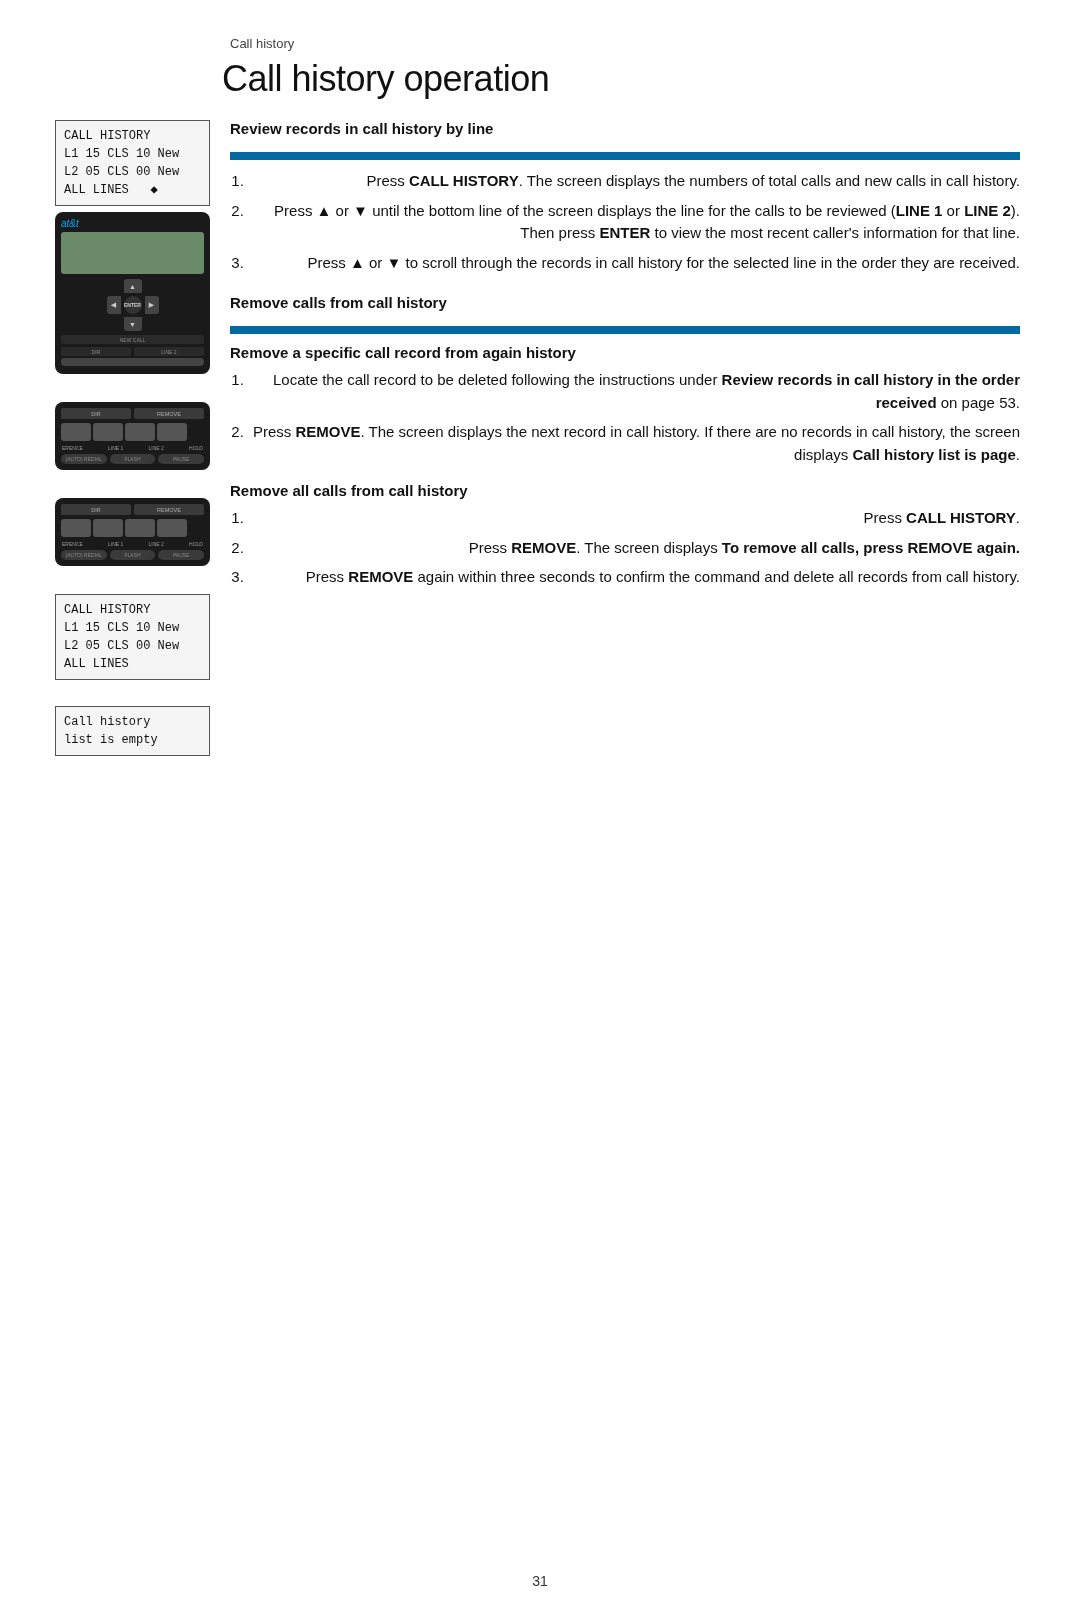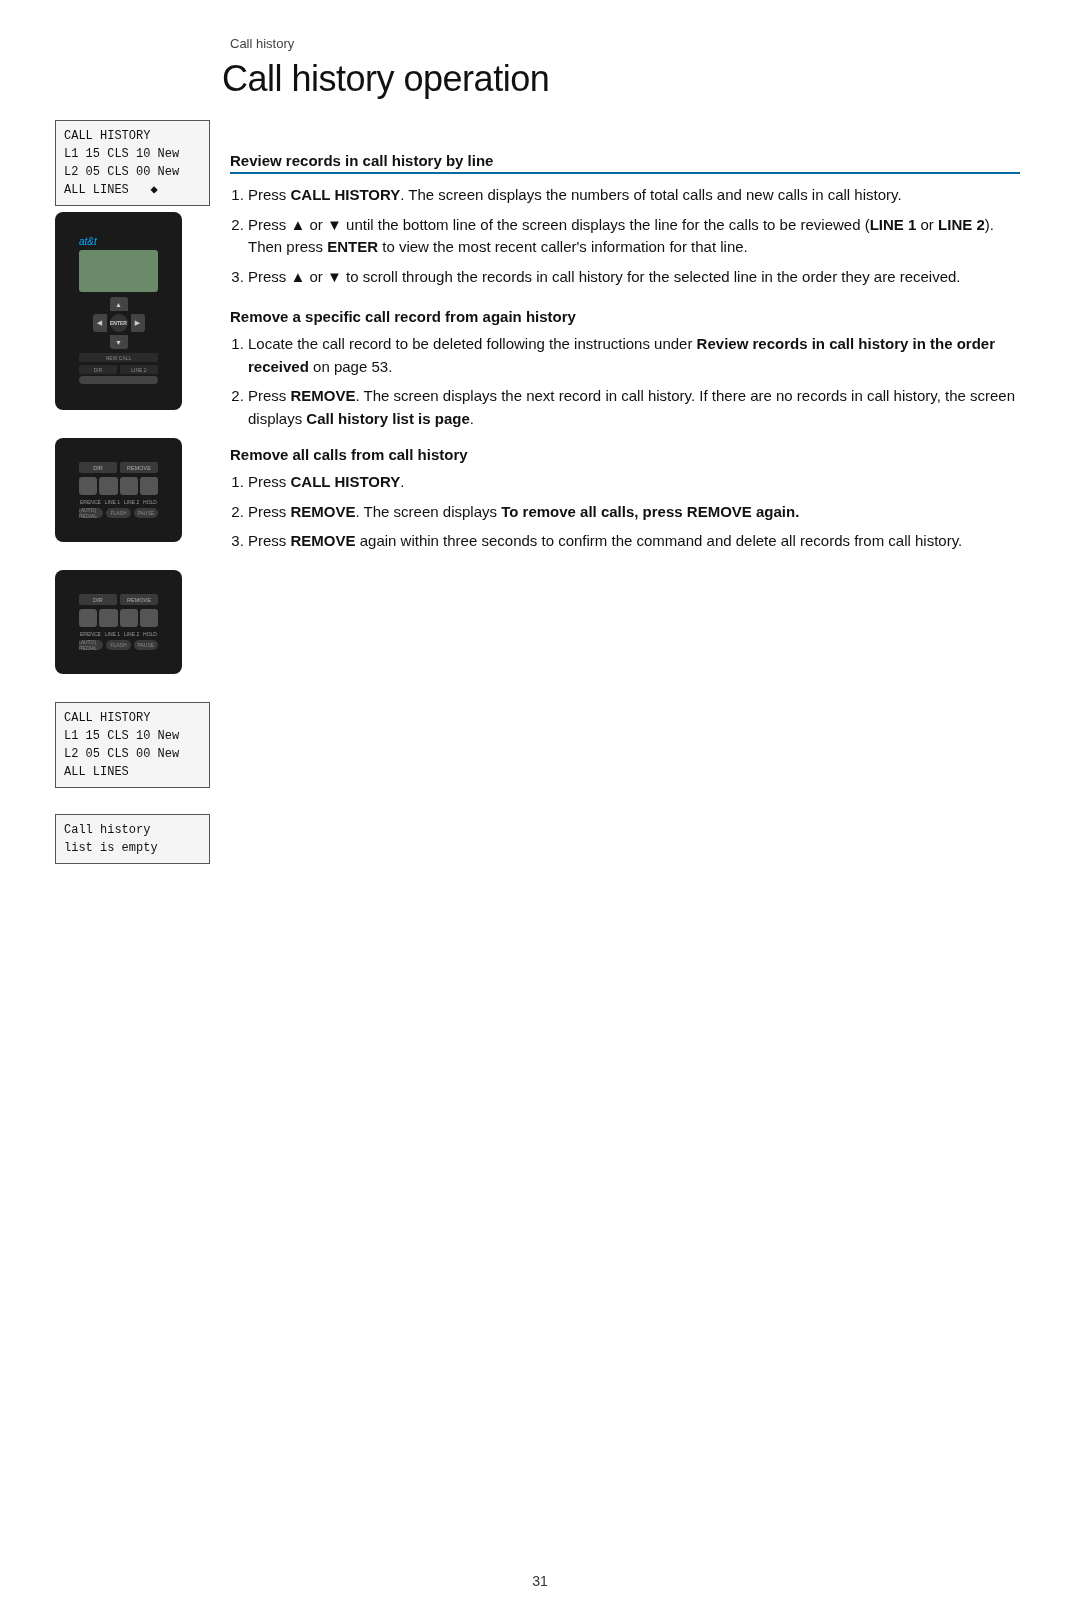--- a/index.html
+++ b/index.html
@@ -42,64 +42,64 @@
       position: absolute;
       top: 120px;
       left: 55px;
       width: 165px;
     }
 
     
     .section-heading {
       font-size: 15px;
       font-weight: bold;
-      border-bottom: 2px solid #0369a1;
-      padding-bottom: 3px;
+      border-bottom: 8px solid #0369a1;
+      padding-bottom: 15px;
       margin-bottom: 10px;
-      margin-top: 32px;
     }
 
     .section-subheading {
       font-size: 15px;
       font-weight: bold;
       margin-bottom: 8px;
     }
 
     .section-block {
       margin-bottom: 22px;
     }
 
     ol {
       padding-left: 18px;
       margin-bottom: 10px;
     }
 
     ol li {
       margin-bottom: 7px;
       line-height: 1.5;
+      text-align: right;
     }
 
     
     .screen-box {
       border: 1.5px solid #555;
       background: #f5f5f5;
       padding: 6px 8px;
       font-size: 12px;
       font-family: 'Courier New', monospace;
       line-height: 1.5;
       margin-bottom: 6px;
       width: 155px;
     }
 
     
     .phone-device {
-      width: 127px;
+      width: 155px;
       background: #1a1a1a;
       border-radius: 8px;
-      padding: 24px;
+      padding: 6px;
       margin-bottom: 8px;
       position: relative;
     }
 
     .phone-screen {
       background: #6a8a6a;
       width: 100%;
       height: 42px;
       border-radius: 3px;
       margin-bottom: 5px;
@@ -330,20 +330,21 @@
       <li>
         Press ▲ or ▼ until the bottom line of the screen displays the line for the calls to be reviewed (<b>LINE 1</b> or <b>LINE 2</b>). Then press <b>ENTER</b> to view the most recent caller's information for that line.
       </li>
       <li>
         Press ▲ or ▼ to scroll through the records in call history for the selected line in the order they are received.
       </li>
     </ol>
   </div>
 
   <div class="section-block">
+    <div class="section-heading">Remove calls from call history</div>
 
     <div class="content-section">
       <div class="section-subheading">Remove a specific call record from again history</div>
       <ol>
         <li>
           Locate the call record to be deleted following the instructions under <b>Review records in call history in the order received</b> on page 53.
         </li>
         <li>
           Press <b>REMOVE</b>. The screen displays the next record in call history. If there are no records in call history, the screen displays <b>Call history list is page</b>.
         </li>

